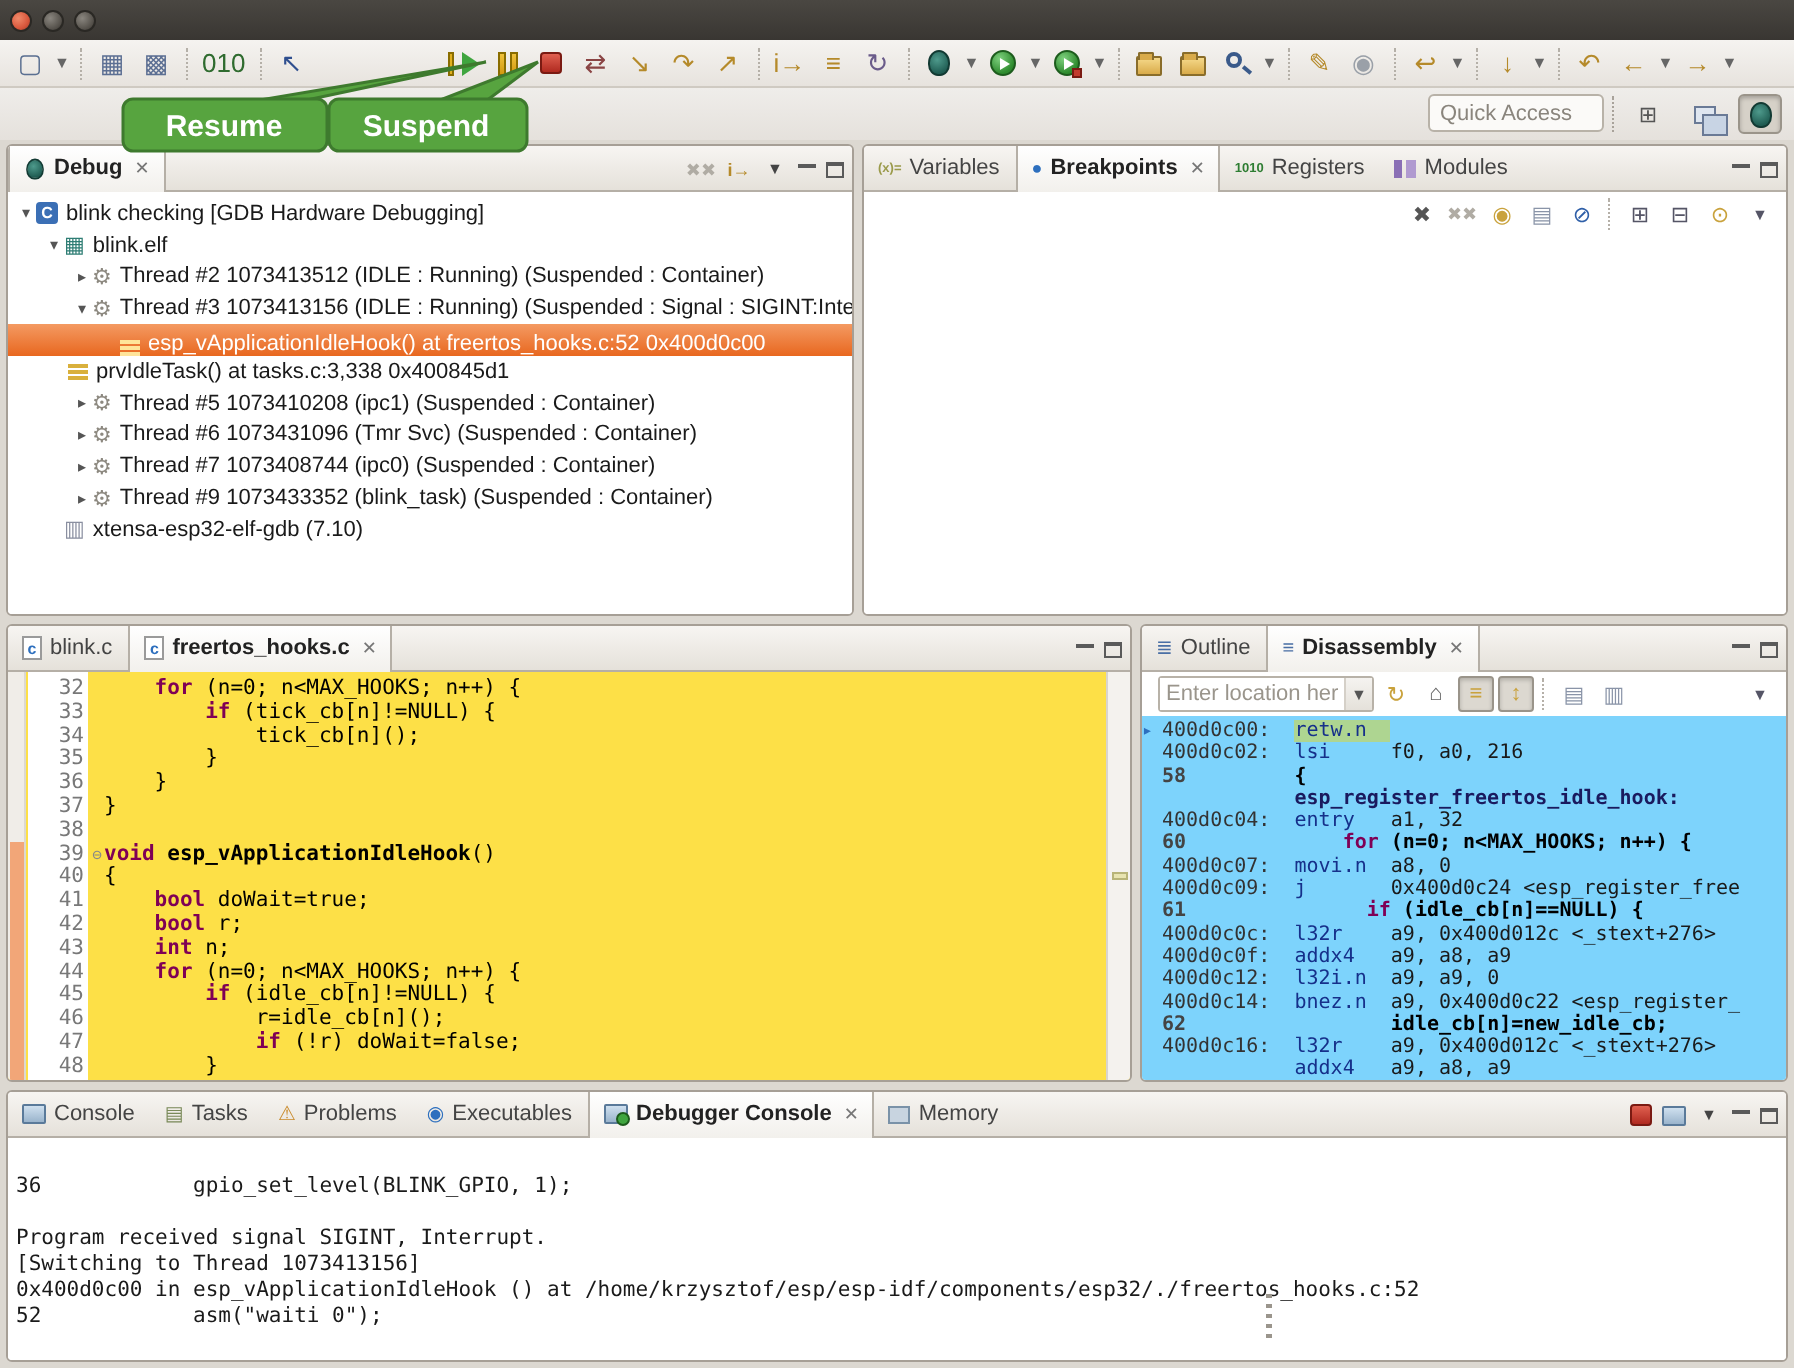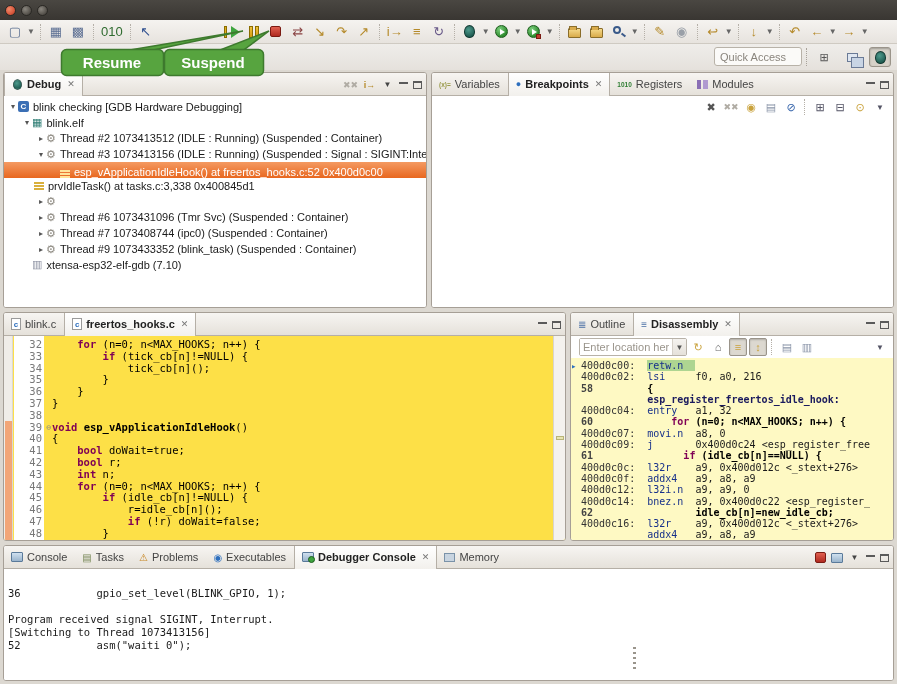--- a/index.html
+++ b/index.html
@@ -103,21 +103,21 @@
   .gutter { position:absolute; left:10px; top:0; bottom:0; width:30px; background:#fff; color:#787878; font-family:"DejaVu Sans Mono",monospace; font-size:10.5px; line-height:11.8px; text-align:right; padding-top:3px;}
   .gutter .gr { height:11.8px; padding-right:2px; position:relative;}
   .gutter .fold { position:absolute; right:-7px; top:0; font-size:8px; color:#888;}
   .code { position:absolute; left:48px; top:0; right:13px; bottom:0; font-family:"DejaVu Sans Mono",monospace; font-size:10.5px; line-height:11.8px; white-space:pre; color:#000; padding-top:3px; overflow:hidden;}
   .cd-k { color:#7f0055; font-weight:bold; }
   .cd-b { font-weight:bold; }
   .ov-ruler { position:absolute; right:0; top:0; bottom:0; width:12px; background:#f4f2ee; border-left:1px solid #d8d4cd;}
   .ov-mark { position:absolute; left:2px; width:8px; height:4px; background:#e8e4b0; border:1px solid #b8b478;}
 
   
-  .dis-body { position:absolute; left:0; right:0; top:45px; bottom:0; background:#fef9c3;
+  .dis-body { position:absolute; left:0; right:0; top:45px; bottom:0; background:#7dd3fc;
     font-family:"DejaVu Sans Mono",monospace; font-size:10px; line-height:11.3px; white-space:pre; overflow:hidden; padding-top:2px;}
   .drow { height:11.3px; }
   .drow .mk { display:inline-block; width:10px; color:#2d6fbe; font-size:9px; }
   .ds-addr { color:#333333; }
   .ds-mn { color:#16308a; }
   .ds-mn.cur { background:#aed591; }
   .ds-ops { color:#1a1a1a; }
   .ds-num { color:#444; font-weight:bold; }
   .ds-label { font-weight:bold; color:#1a1a5e; }
 
@@ -345,20 +345,21 @@
         <span class="ticon">
           <span class="ti-frames"></span>
         </span>
         <span>prvIdleTask() at tasks.c:3,338 0x400845d1</span>
       </div>
       <div class="trow" style="padding-left: 32px;">
         <span class="exp">▸</span>
         <span class="ticon">
           <span class="ti-thread">⚙</span>
         </span>
+        <span>Thread #5 1073410208 (ipc1) (Suspended : Container)</span>
       </div>
       <div class="trow" style="padding-left: 32px;">
         <span class="exp">▸</span>
         <span class="ticon">
           <span class="ti-thread">⚙</span>
         </span>
         <span>Thread #6 1073431096 (Tmr Svc) (Suspended : Container)</span>
       </div>
       <div class="trow" style="padding-left: 32px;">
         <span class="exp">▸</span>
@@ -539,16 +540,16 @@
         </div>
       </div>
     <div class="phead-right">
       <span class="sh-stop"></span>
       <span class="ic-monitor"></span>
       <span class="hicon vmenu">▼</span>
       <span class="win-min"></span>
       <span class="win-max"></span>
     </div>
   </div>
-  <div class="con-text" id="console-text"><div>36            gpio_set_level(BLINK_GPIO, 1);</div><div> </div><div>Program received signal SIGINT, Interrupt.</div><div>[Switching to Thread 1073413156]</div><div>52            asm("waiti 0");</div></div>
+  <div class="con-text" id="console-text"><div>36            gpio_set_level(BLINK_GPIO, 1);</div><div> </div><div>Program received signal SIGINT, Interrupt.</div><div>[Switching to Thread 1073413156]</div><div>0x400d0c00 in esp_vApplicationIdleHook () at /home/krzysztof/esp/esp-idf/components/esp32/./freertos_hooks.c:52</div><div>52            asm("waiti 0");</div></div>
 </div>
 
 <div class="sash-grip"></div>
 
 </body></html>

